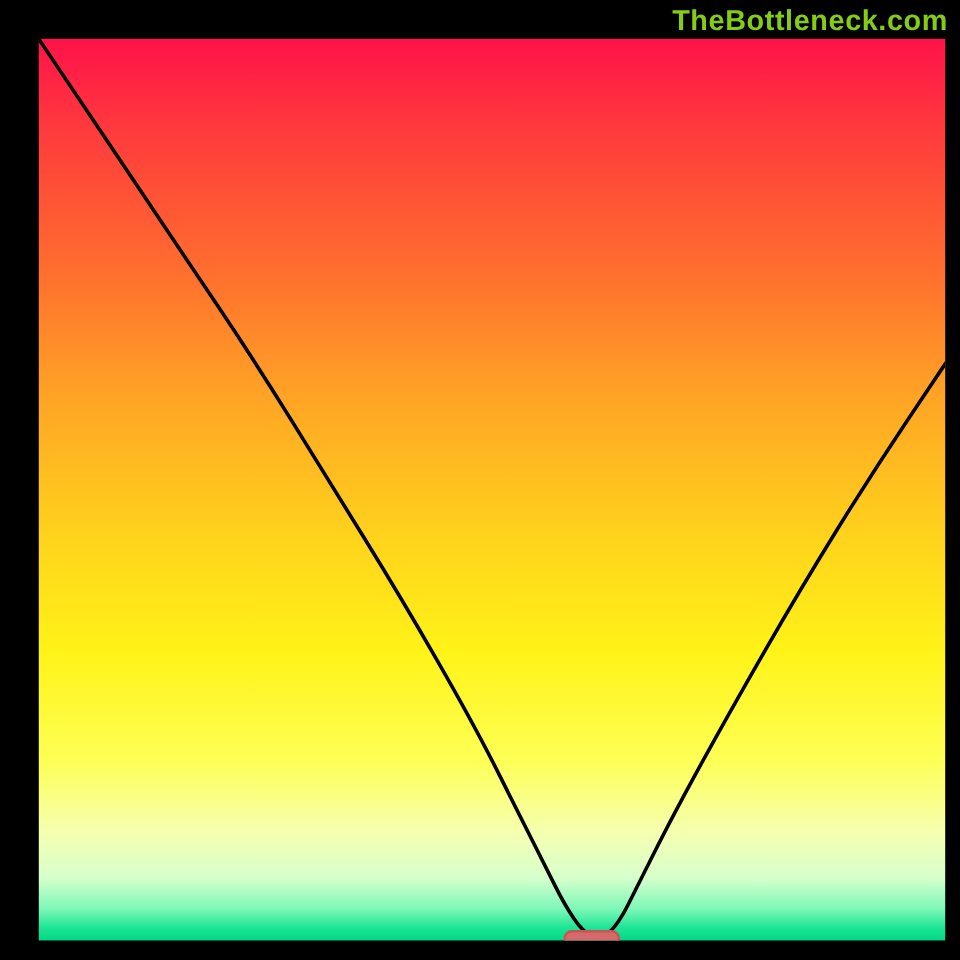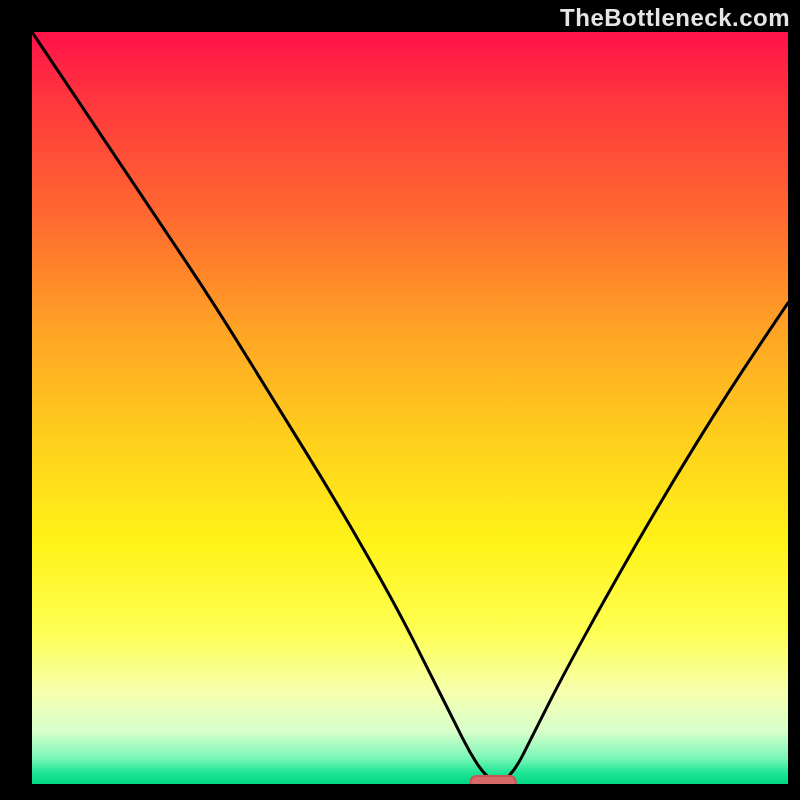--- a/index.html
+++ b/index.html
@@ -14,21 +14,21 @@
   .frame {
     position: relative;
     width: 800px;
     height: 800px;
     background: #000;
   }
   .watermark {
     position: absolute;
     top: 4px;
     right: 10px;
-    color: #e5e5e5;
+    color: #84cc16;
     font-size: 24px;
     font-weight: bold;
     letter-spacing: 0.5px;
     z-index: 10;
   }
   .plot {
     position: absolute;
     left: 32px;
     top: 32px;
     width: 756px;

